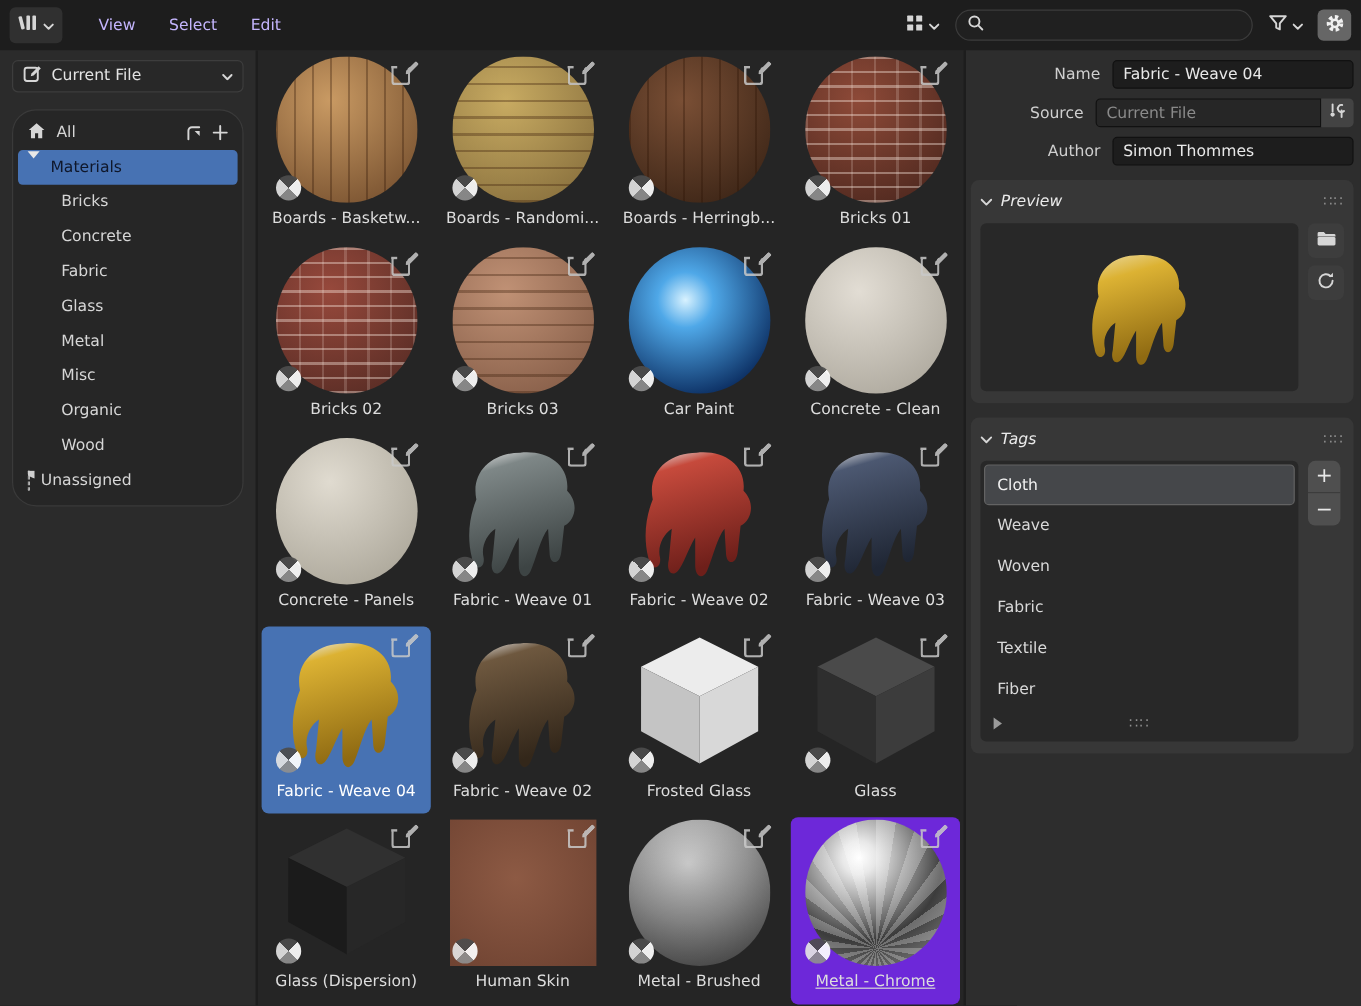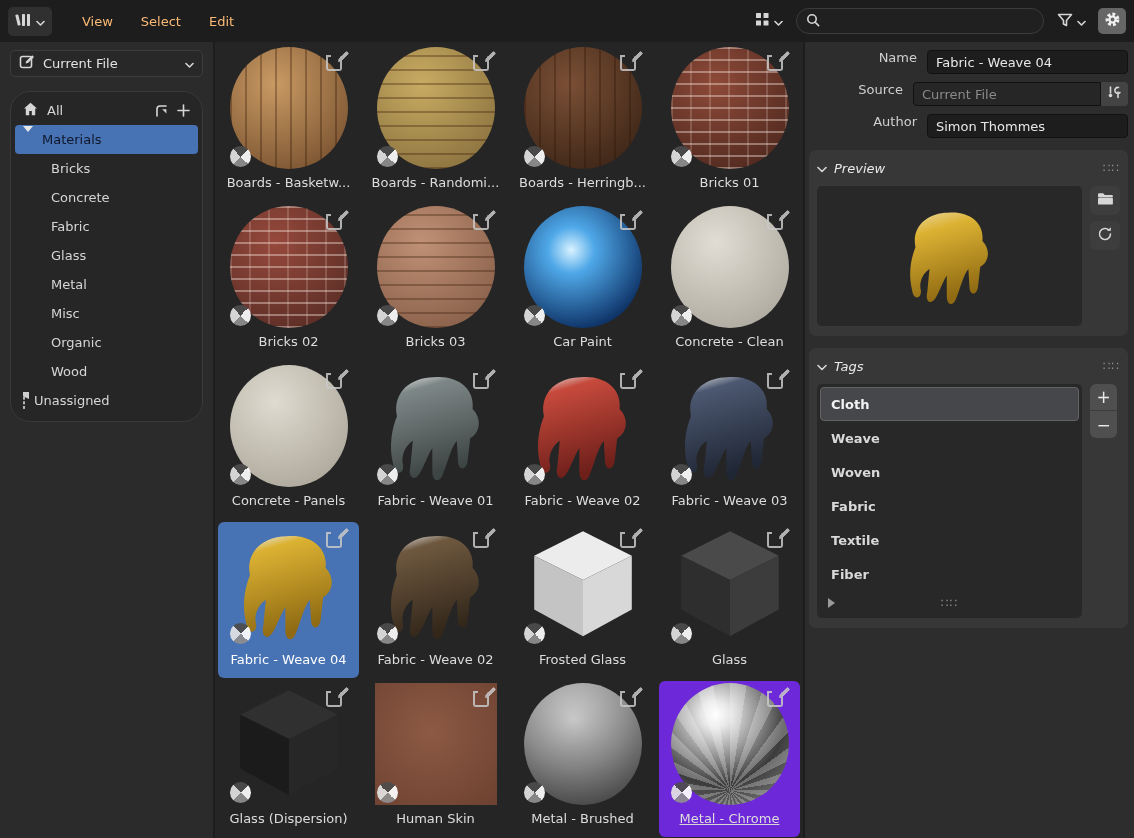--- a/index.html
+++ b/index.html
@@ -4,21 +4,21 @@
 <style>
   * { margin:0; padding:0; box-sizing:border-box; }
   html,body { width:1134px; height:838px; overflow:hidden; }
   body { font-family:"DejaVu Sans", sans-serif; background:#252525; color:#d6d6d6; font-size:13px; }
   .app { width:1134px; height:838px; display:flex; flex-direction:column; }
 
   
   .topbar { height:42px; background:#1d1d1d; display:flex; align-items:center; padding:0 8px; flex:0 0 42px; }
   .editor-btn { display:flex; align-items:center; gap:4px; background:#303030; border-radius:5px; padding:5px 7px; margin-right:18px; cursor:pointer; }
   .menus { display:flex; gap:4px; }
-  .menu-item { padding:5px 12px; border-radius:4px; color:#fdba74; cursor:pointer; }
+  .menu-item { padding:5px 12px; border-radius:4px; color:#c4b5fd; cursor:pointer; }
   .tb-spacer { flex:1; }
   .tb-btn { display:flex; align-items:center; gap:4px; padding:5px 6px; border-radius:5px; cursor:pointer; color:#cfcfcf; }
   .searchbox { display:flex; align-items:center; gap:6px; background:#202020; border:1px solid #3c3c3c; border-radius:13px; height:26px; width:248px; padding:0 9px; margin:0 7px; }
   .searchbox input { background:transparent; border:none; outline:none; color:#e5e5e5; width:100%; font-family:inherit; font-size:13px; }
   .gear-btn { background:#666666; border-radius:5px; width:28px; height:26px; display:flex; align-items:center; justify-content:center; margin-left:6px; cursor:pointer; }
 
   
   .body { flex:1; display:flex; min-height:0; }
 
   
@@ -46,39 +46,39 @@
   .edit-badge { position:absolute; top:2px; right:2px; width:22px; height:22px; opacity:.85; }
   .edit-badge .sq { position:absolute; left:0; bottom:0; width:16px; height:16px; border:2px solid #c9c9c9; border-radius:3px; border-top-color:transparent; }
   .edit-badge .sq::before { content:""; position:absolute; left:-2px; top:-2px; width:5px; height:2px; background:#c9c9c9; }
   .edit-badge .pen { position:absolute; right:0; top:1px; width:14px; height:4px; background:#c9c9c9; border-radius:1px 2px 2px 1px; transform:rotate(-45deg); transform-origin:right center; clip-path:polygon(0 50%,18% 0,100% 0,100% 100%,18% 100%); }
   .mat-ico { position:absolute; left:2px; bottom:2px; width:21px; height:21px; border-radius:50%; background:conic-gradient(#ffffff 0 25%, #8f8f8f 25% 50%, #e3e3e3 50% 75%, #4c4c4c 75% 100%); transform:rotate(45deg); opacity:.92; }
   .tile-label { text-align:center; margin-top:6px; color:#dddddd; font-size:13px; white-space:nowrap; overflow:hidden; }
   .tile.selected .tile-label { color:#ffffff; }
 
   
   .props { width:329px; flex:0 0 329px; background:#2d2d2d; padding:8px 6px 8px 4px; overflow:hidden; }
-  .field-row { display:flex; margin-bottom:8px; }
+  .field-row { display:flex; align-items:center; margin-bottom:8px; }
   .field-row .flabel { width:118px; text-align:right; padding-right:10px; color:#cfcfcf; }
   .fwrap { flex:1; display:flex; }
   .finput { flex:1; background:#1d1d1d; border:1px solid #111; border-radius:4px; height:24px; color:#e8e8e8; padding:0 8px; font-family:inherit; font-size:13px; outline:none; min-width:0; }
   .finput.disabled { background:#262626; color:#8a8a8a; border-radius:4px 0 0 4px; }
   .tool-btn { width:27px; height:24px; background:#434343; border-radius:0 4px 4px 0; display:flex; align-items:center; justify-content:center; cursor:pointer; }
 
   .panel { background:#373737; border-radius:7px; margin-top:12px; padding:6px 8px 10px 8px; }
   .panel-head { display:flex; align-items:center; gap:7px; height:24px; cursor:pointer; }
   .panel-head .ptitle { flex:1; color:#eaeaea;font-style:italic; }
   .grip { color:#8f8f8f; font-size:12px; letter-spacing:1px; user-select:none; }
   .panel-body { display:flex; gap:8px; margin-top:6px; }
   .preview-box { flex:1; background:#282828; border-radius:5px; height:140px; display:flex; align-items:center; justify-content:center; }
   .preview-box svg { width:108px; height:108px; }
   .side-col { width:30px; display:flex; flex-direction:column; gap:6px; }
   .icon-btn { width:30px; height:29px; background:#3d3d3d; border-radius:6px; display:flex; align-items:center; justify-content:center; cursor:pointer; }
 
   .tags-list { flex:1; background:#282828; border-radius:5px; padding:3px; display:flex; flex-direction:column; }
-  .tag-item { height:27px; display:flex; align-items:center; padding:16px 10px; color:#d9d9d9; border-radius:4px; border:1px solid transparent; cursor:pointer;font-weight:bold; }
+  .tag-item { height:27px; display:flex; align-items:center; padding:16px 10px; color:#d9d9d9; border-radius:4px; border:1px solid transparent; cursor:pointer; }
   .tag-item.selected { background:#45474a; border-color:#636363; color:#f2f2f2; }
   .tags-foot { height:24px; display:flex; align-items:center; padding:0 8px; color:#9a9a9a; }
   .tags-foot .tri { width:0; height:0; border-top:5px solid transparent; border-bottom:5px solid transparent; border-left:7px solid #9a9a9a; }
   .tags-foot .grip { margin:0 auto; }
   .seg { width:27px; background:#4f4f4f; border-radius:6px; overflow:hidden; display:flex; flex-direction:column; }
   .seg-btn { height:27px; display:flex; align-items:center; justify-content:center; color:#e8e8e8; font-size:17px; cursor:pointer; border-bottom:1px solid #3c3c3c; }
   .seg-btn:last-child { border-bottom:none; }
 
   svg .st { stroke:#d6d6d6; stroke-width:1.6; fill:none; stroke-linecap:round; stroke-linejoin:round; }
   svg .fl { fill:#d6d6d6; }

